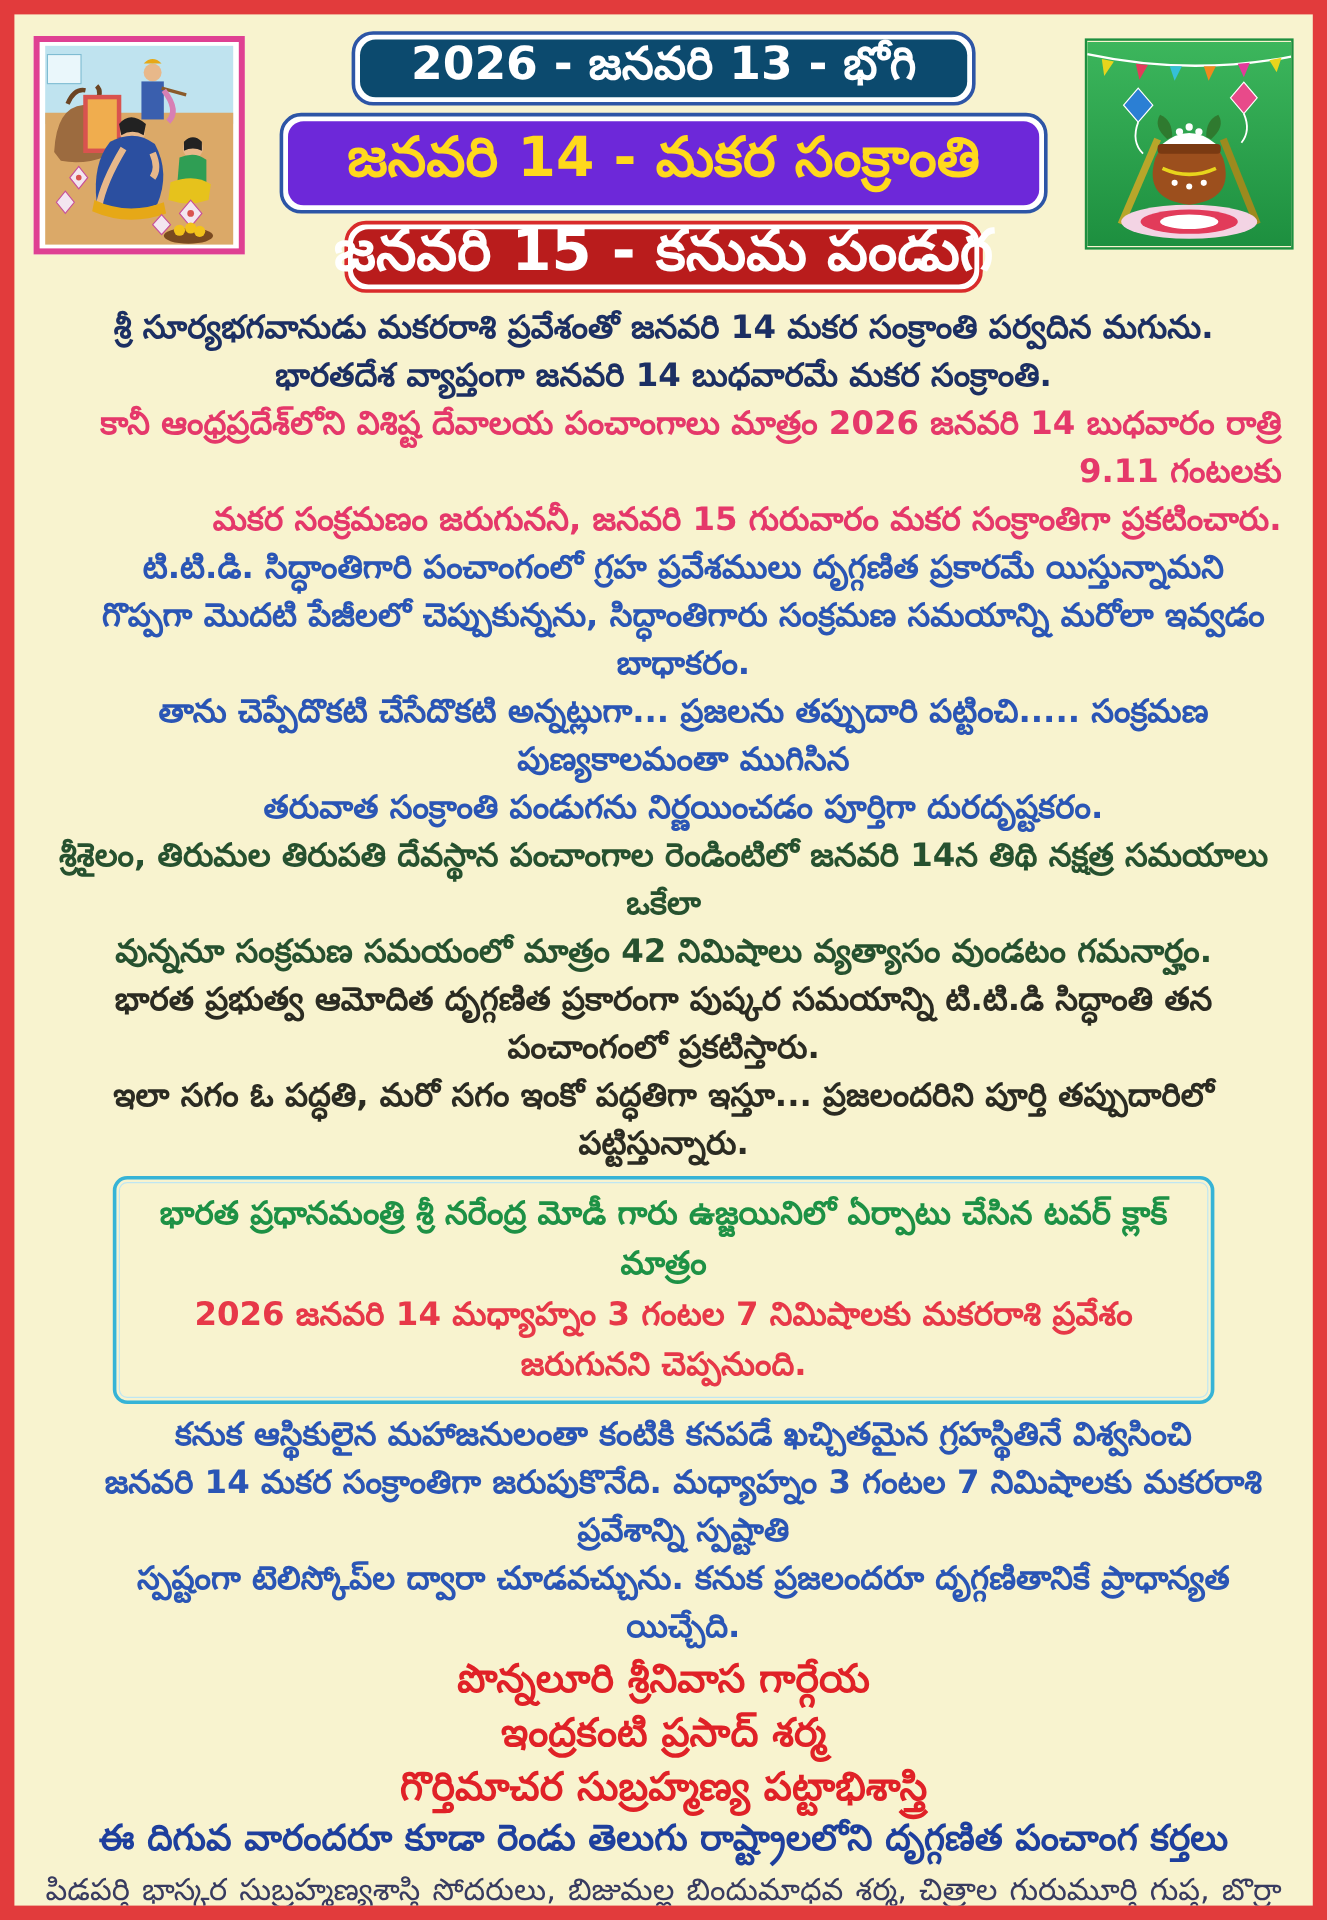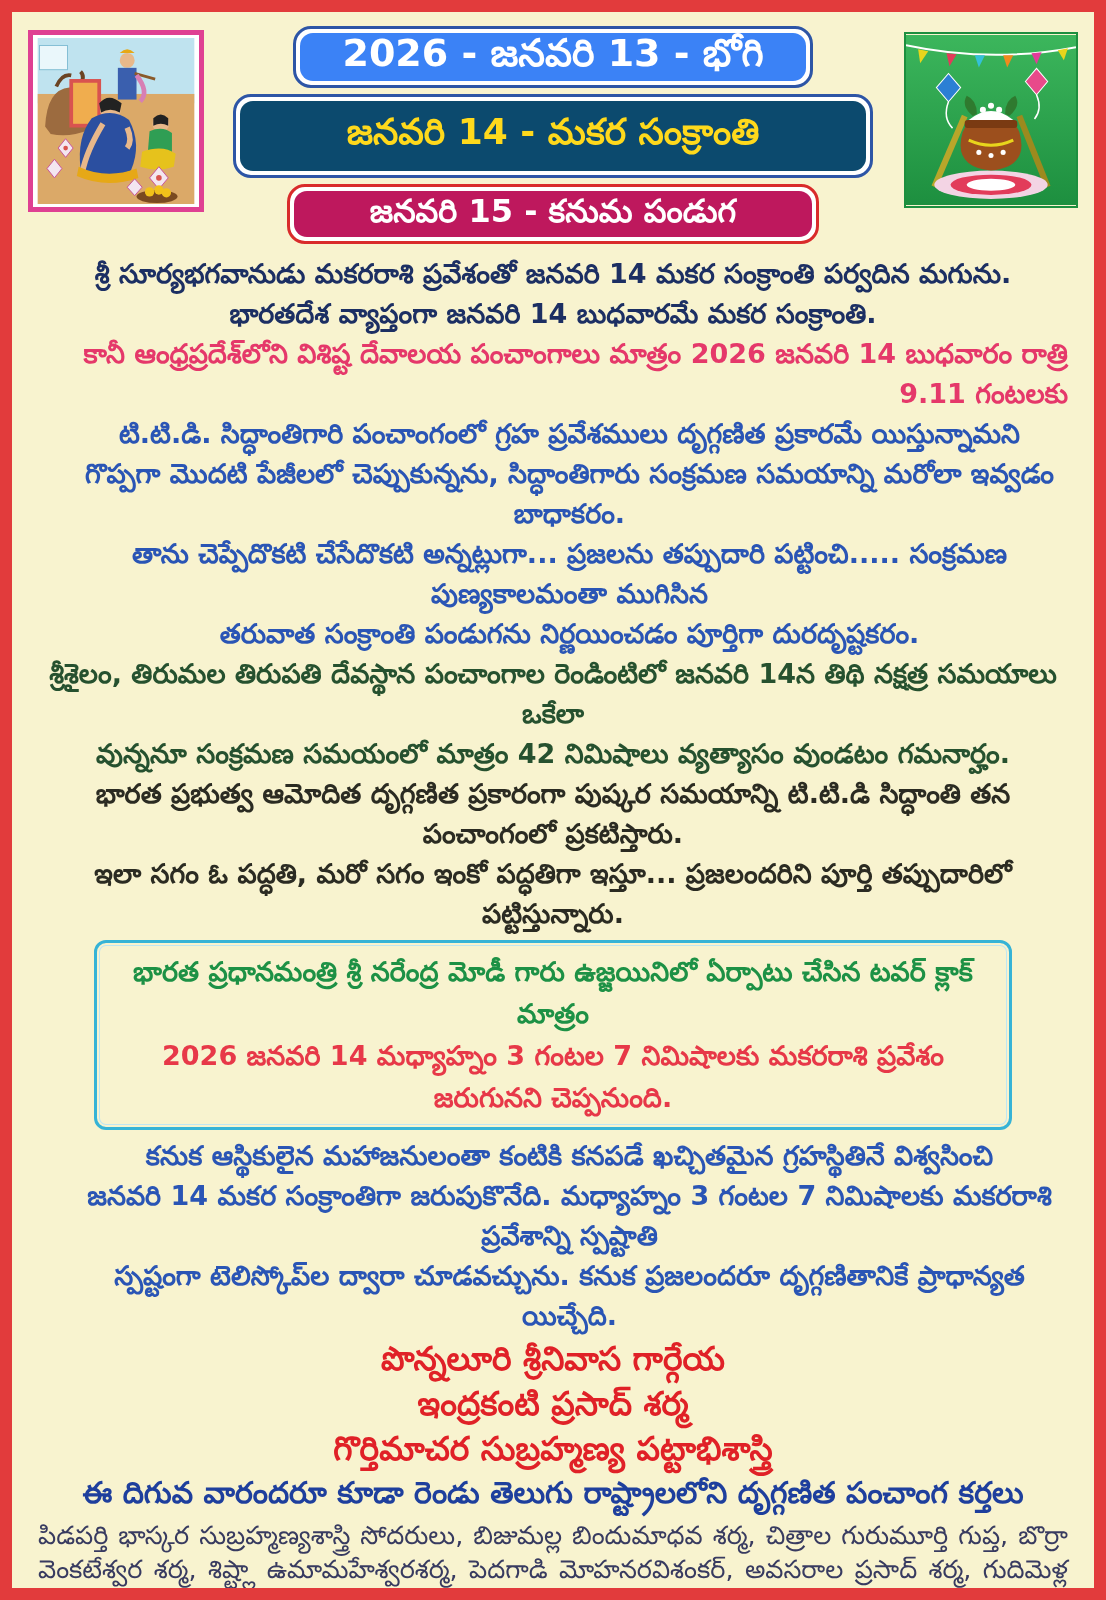--- a/index.html
+++ b/index.html
@@ -21,25 +21,25 @@
   .banner{
     position:absolute;left:50%;transform:translateX(-50%);
     background:#fff;border-radius:18px;padding:4px;box-sizing:border-box;
   }
   .banner-in{
     height:100%;border-radius:13px;
     display:flex;align-items:center;justify-content:center;
     font-weight:bold;white-space:nowrap;
   }
   .b1{top:14px;width:520px;height:62px;border:3px solid #2d55a6;}
-  .b1 .banner-in{background:#3b82f6;color:#ffffff;font-size:38px;}
+  .b1 .banner-in{background:#0c4a6e;color:#ffffff;font-size:38px;}
   .b2{top:82px;width:640px;height:84px;border:3px solid #2d55a6;}
-  .b2 .banner-in{background:#0c4a6e;color:#ffd91c;font-size:36px;}
+  .b2 .banner-in{background:#6d28d9;color:#ffd91c;font-size:46px;}
   .b3{top:172px;width:532px;height:60px;border:3px solid #d92b2b;}
-  .b3 .banner-in{background:#be185d;color:#ffffff;font-size:32px;}
+  .b3 .banner-in{background:#b91c1c;color:#ffffff;font-size:48px;}
   
   .bodytext{padding:4px 26px 0 26px;}
   .para{text-align:center;font-weight:bold;font-size:27px;line-height:40px;}
   .p-navy {color:#1c2f63;}
   .p-rose {color:#e5386a;text-align:right;}
   .p-blue {color:#2a55b5;margin-left:33px;}
   .p-green{color:#26512f;}
   .p-black{color:#2b2b22;}
   .hbox{
     margin:6px 56px;
@@ -171,20 +171,21 @@
 
   <div class="bodytext">
 
     <div class="para p-navy">
       <div class="ln">శ్రీ సూర్యభగవానుడు మకరరాశి ప్రవేశంతో జనవరి 14 మకర సంక్రాంతి పర్వదిన మగును.</div>
       <div class="ln">భారతదేశ వ్యాప్తంగా జనవరి 14 బుధవారమే మకర సంక్రాంతి.</div>
     </div>
 
     <div class="para p-rose">
       <div class="ln">కానీ ఆంధ్రప్రదేశ్‌లోని విశిష్ట దేవాలయ పంచాంగాలు మాత్రం 2026 జనవరి 14 బుధవారం రాత్రి 9.11 గంటలకు</div>
+      <div class="ln">మకర సంక్రమణం జరుగుననీ, జనవరి 15 గురువారం మకర సంక్రాంతిగా ప్రకటించారు.</div>
     </div>
 
     <div class="para p-blue">
       <div class="ln">టి.టి.డి. సిద్ధాంతిగారి పంచాంగంలో గ్రహ ప్రవేశములు దృగ్గణిత ప్రకారమే యిస్తున్నామని</div>
       <div class="ln">గొప్పగా మొదటి పేజీలలో చెప్పుకున్నను, సిద్ధాంతిగారు సంక్రమణ సమయాన్ని మరోలా ఇవ్వడం బాధాకరం.</div>
     </div>
 
     <div class="para p-blue">
       <div class="ln">తాను చెప్పేదొకటి చేసేదొకటి అన్నట్లుగా... ప్రజలను తప్పుదారి పట్టించి..... సంక్రమణ పుణ్యకాలమంతా ముగిసిన</div>
       <div class="ln">తరువాత సంక్రాంతి పండుగను నిర్ణయించడం పూర్తిగా దురదృష్టకరం.</div>

